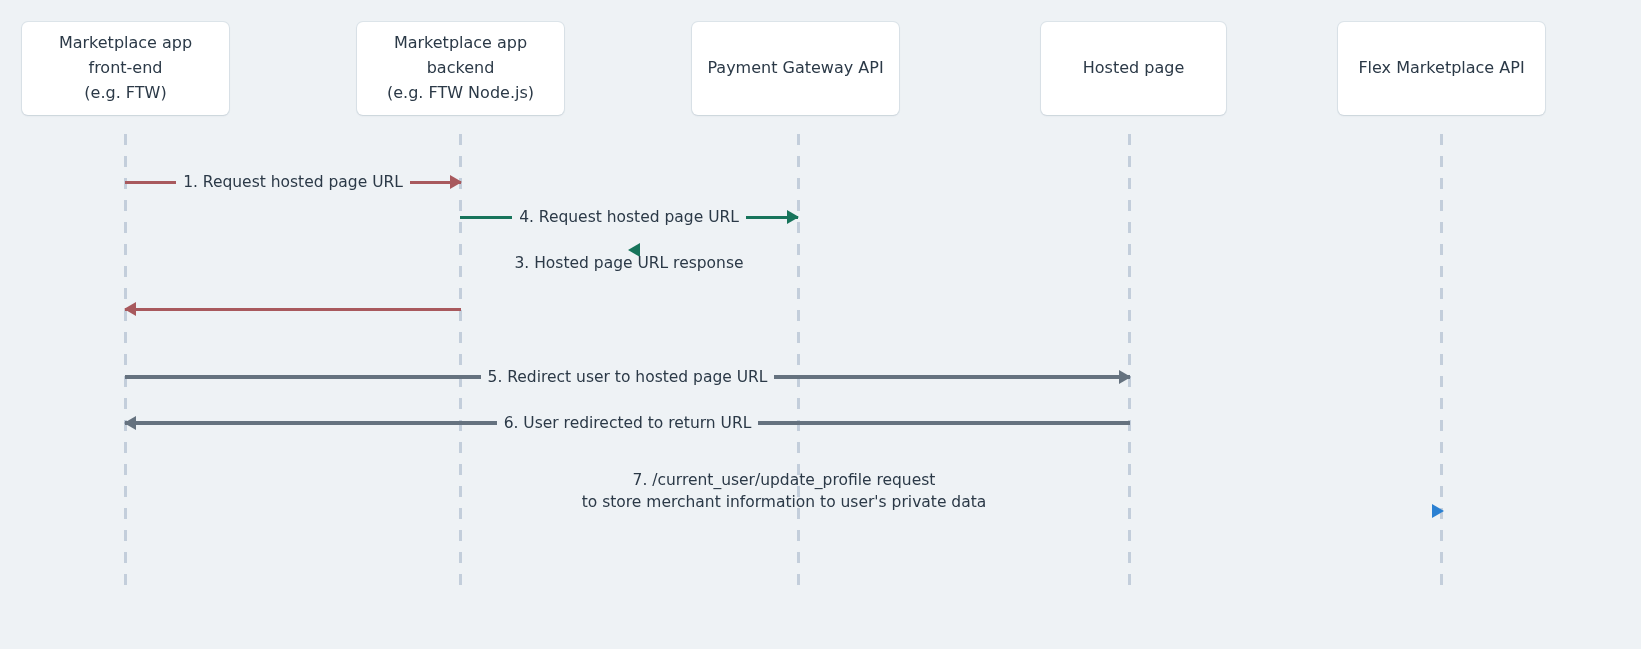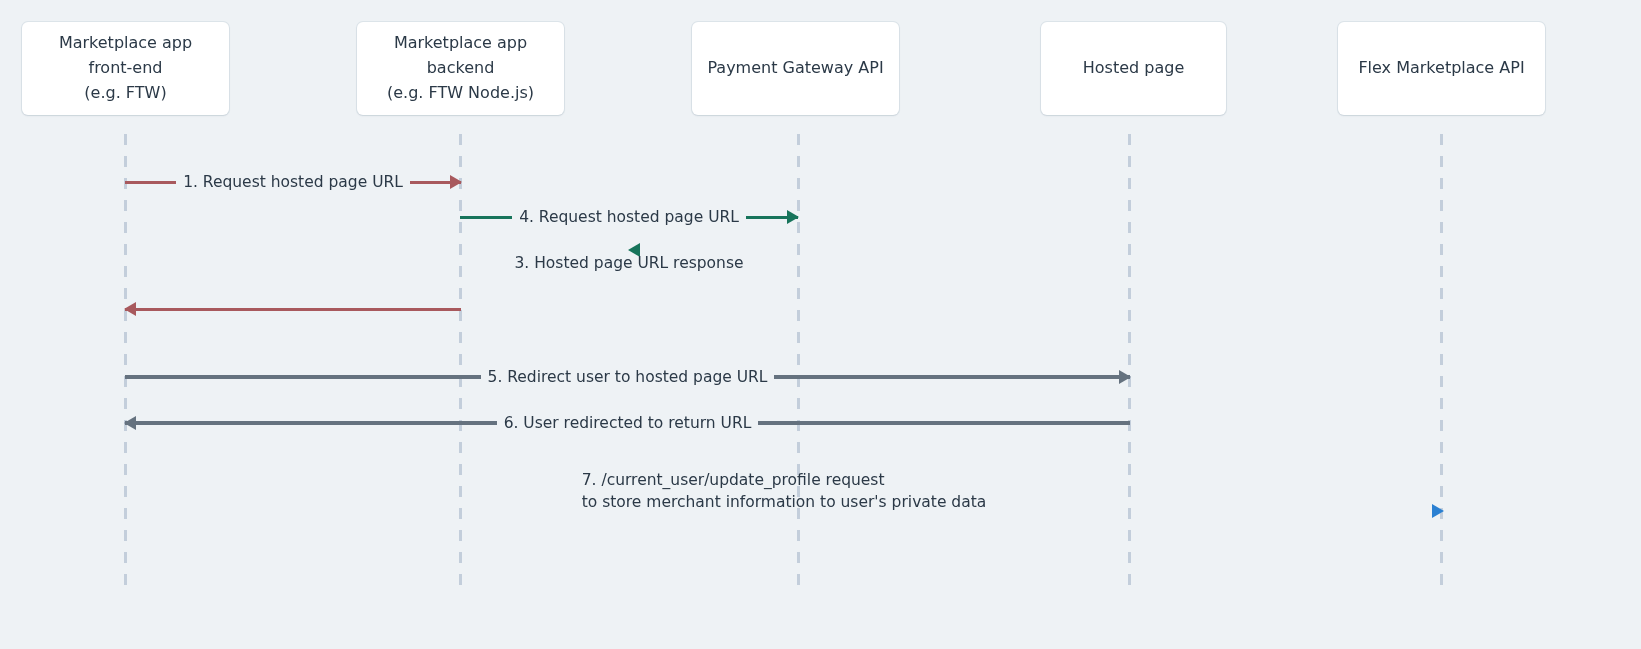--- a/index.html
+++ b/index.html
@@ -60,20 +60,21 @@
     height: 3px;
     position: relative;
   }
   .msg .seg.thick { height: 4px; }
   .msg .label {
     flex: 0 0 auto;
     padding: 0 7px;
     color: #2b3947;
     font-size: 15.5px;
     line-height: 1.45;
+    text-align: center;
     white-space: pre-line;
     background: transparent;
     position: relative;
     z-index: 2;
   }
   
   .head {
     position: absolute;
     top: 50%;
     width: 0;

